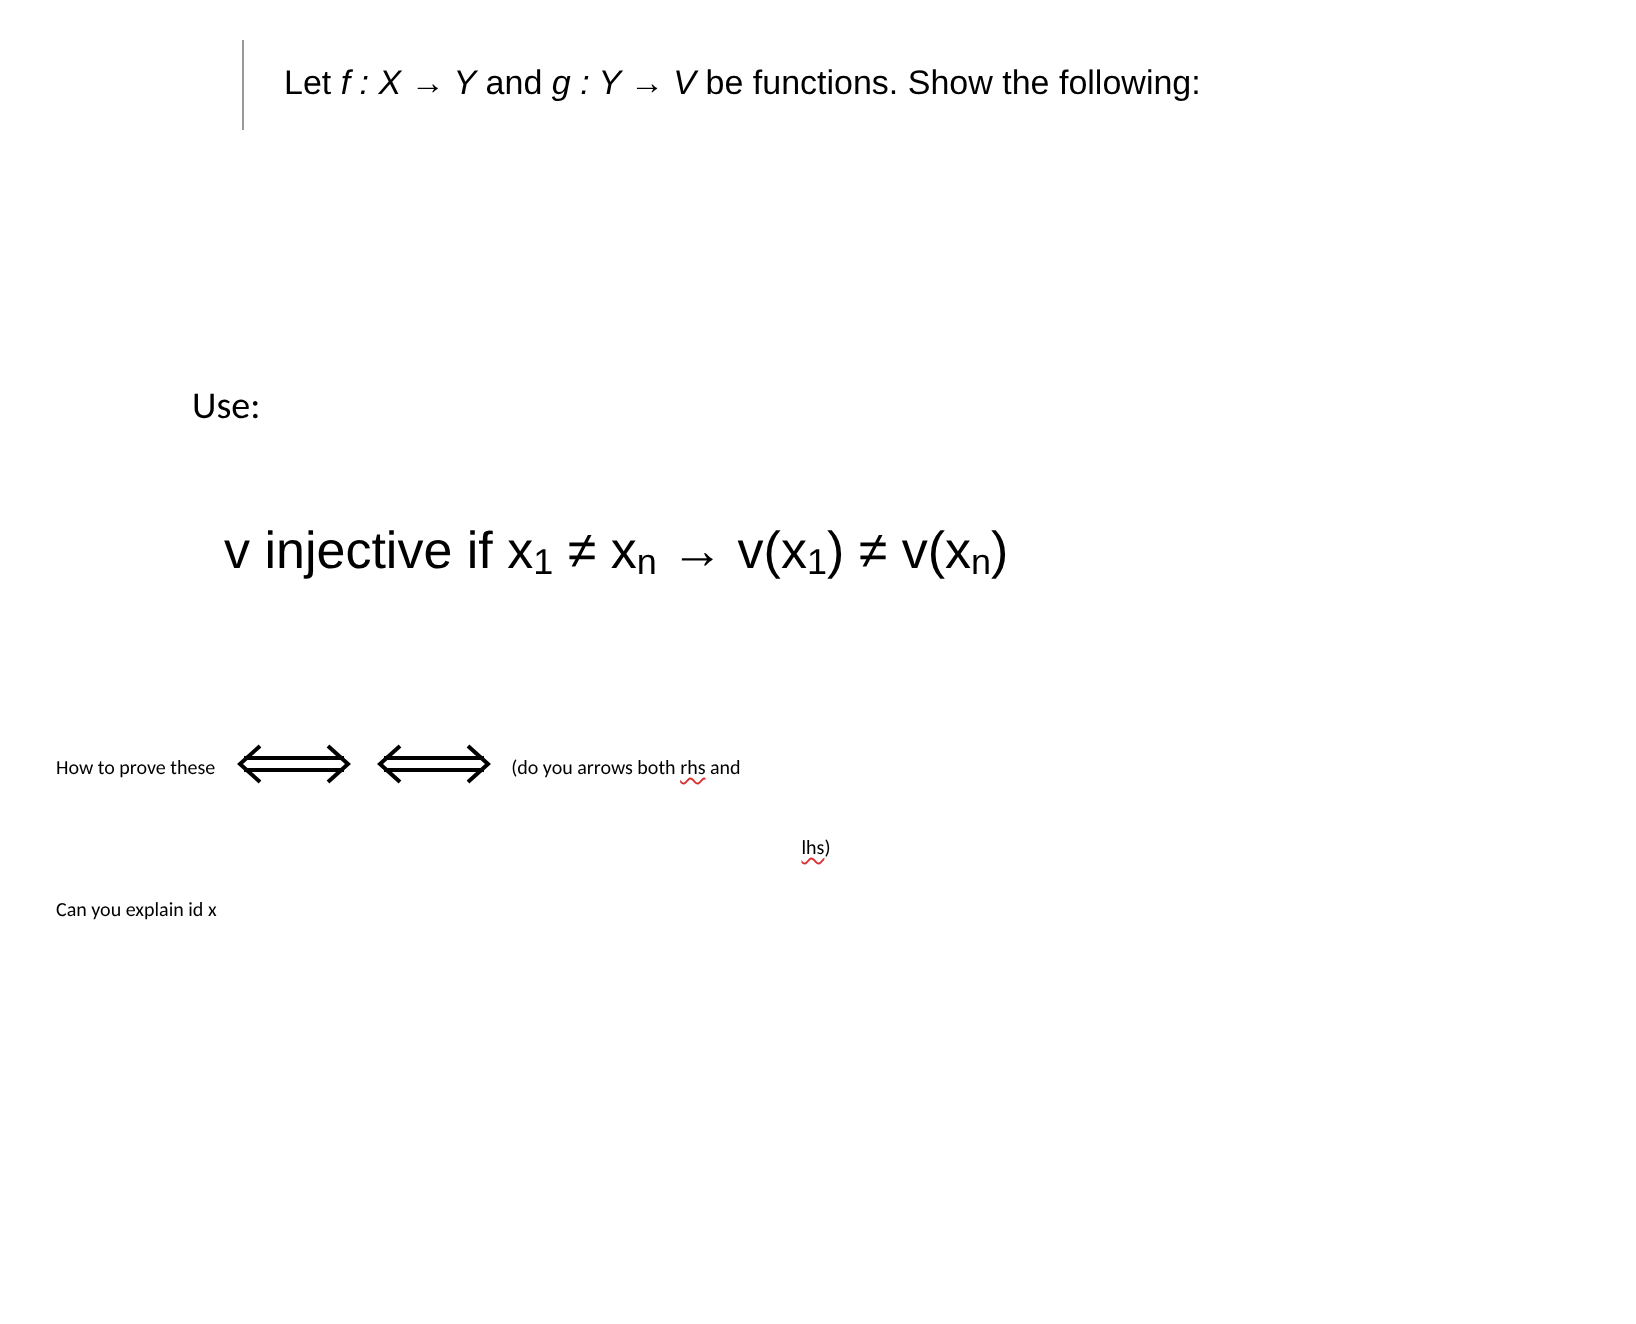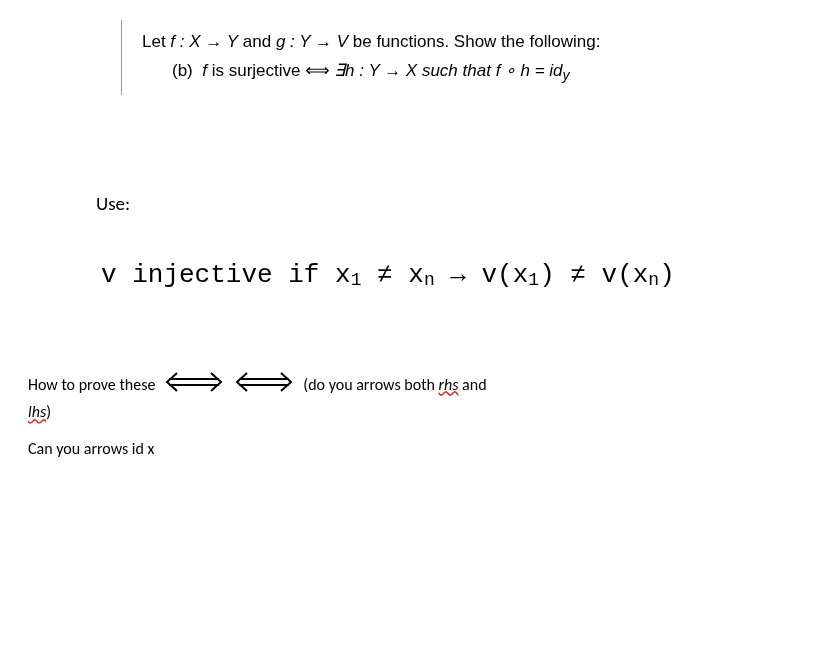--- a/index.html
+++ b/index.html
@@ -29,68 +29,64 @@
     padding-left: 30px;
   }
   .use-label {
     position: absolute;
     left: 96px;
     top: 192px;
     font-size: 19px;
   }
   .injective-line {
     position: absolute;
-    left: 101px;
+    left: 112px;
     top: 260px;
-    font-family: Liberation Mono, monospace;
+    font-family: Liberation Sans, sans-serif;
     font-size: 26px;
     white-space: nowrap;
   }
   .injective-line .sub { font-size: 18px; vertical-align: -3px; }
   .question-block {
     position: absolute;
     left: 28px;
     top: 370px;
     width: 760px;
-    font-size: 16px;
+    font-size: 10px;
   }
   .question-line1 {
     display: flex;
     align-items: center;
     flex-wrap: nowrap;
     gap: 8px;
   }
   .arrow-svg {
     display: inline-block;
     vertical-align: middle;
   }
   .squiggle {
     text-decoration-line: underline;
     text-decoration-style: wavy;
     text-decoration-color: #d93030;
-    font-style: italic;
   }
   .line2 {
-    margin-top: 4px;
+    margin-top: 20px;
+    text-align: center;
   }
   .line3 {
     margin-top: 18px;
   }
   .math-it { font-style: italic; }
 </style>
 </head>
 <body>
 
 <div class="problem-box">
   <div>
     <span>Let </span><span class="math-it">f : X → Y</span><span> and </span><span class="math-it">g : Y → V</span><span> be functions. Show the following:</span>
-  </div>
-  <div class="indent">
-    <span>(b)</span>
-    &nbsp;<span class="math-it">f</span><span> is surjective </span><span>⟺</span><span class="math-it"> ∃h : Y → X such that </span><span class="math-it">f ∘ h = id</span><sub class="math-it">y</sub>
   </div>
 </div>
 
 <div class="use-label">Use:</div>
 
 <div class="injective-line">
   <span>v injective if x</span><span class="sub">1</span><span>  ≠ x</span><span class="sub">n</span><span> →   v(x</span><span class="sub">1</span><span>)  ≠ v(x</span><span class="sub">n</span><span>)</span>
 </div>
 
 <div class="question-block">
@@ -112,14 +108,14 @@
         <polyline points="48,3 58,12 48,21" fill="none" stroke="#000" stroke-width="2"></polyline>
       </svg>
     </span>
     <span>
       <span>(do you arrows both </span><span class="squiggle">rhs</span><span> and </span>
     </span>
   </div>
   <div class="line2">
     <span class="squiggle">lhs</span><span>)</span>
   </div>
-  <div class="line3">Can you arrows id x</div>
+  <div class="line3">Can you explain id x</div>
 </div>
 
 </body></html>

